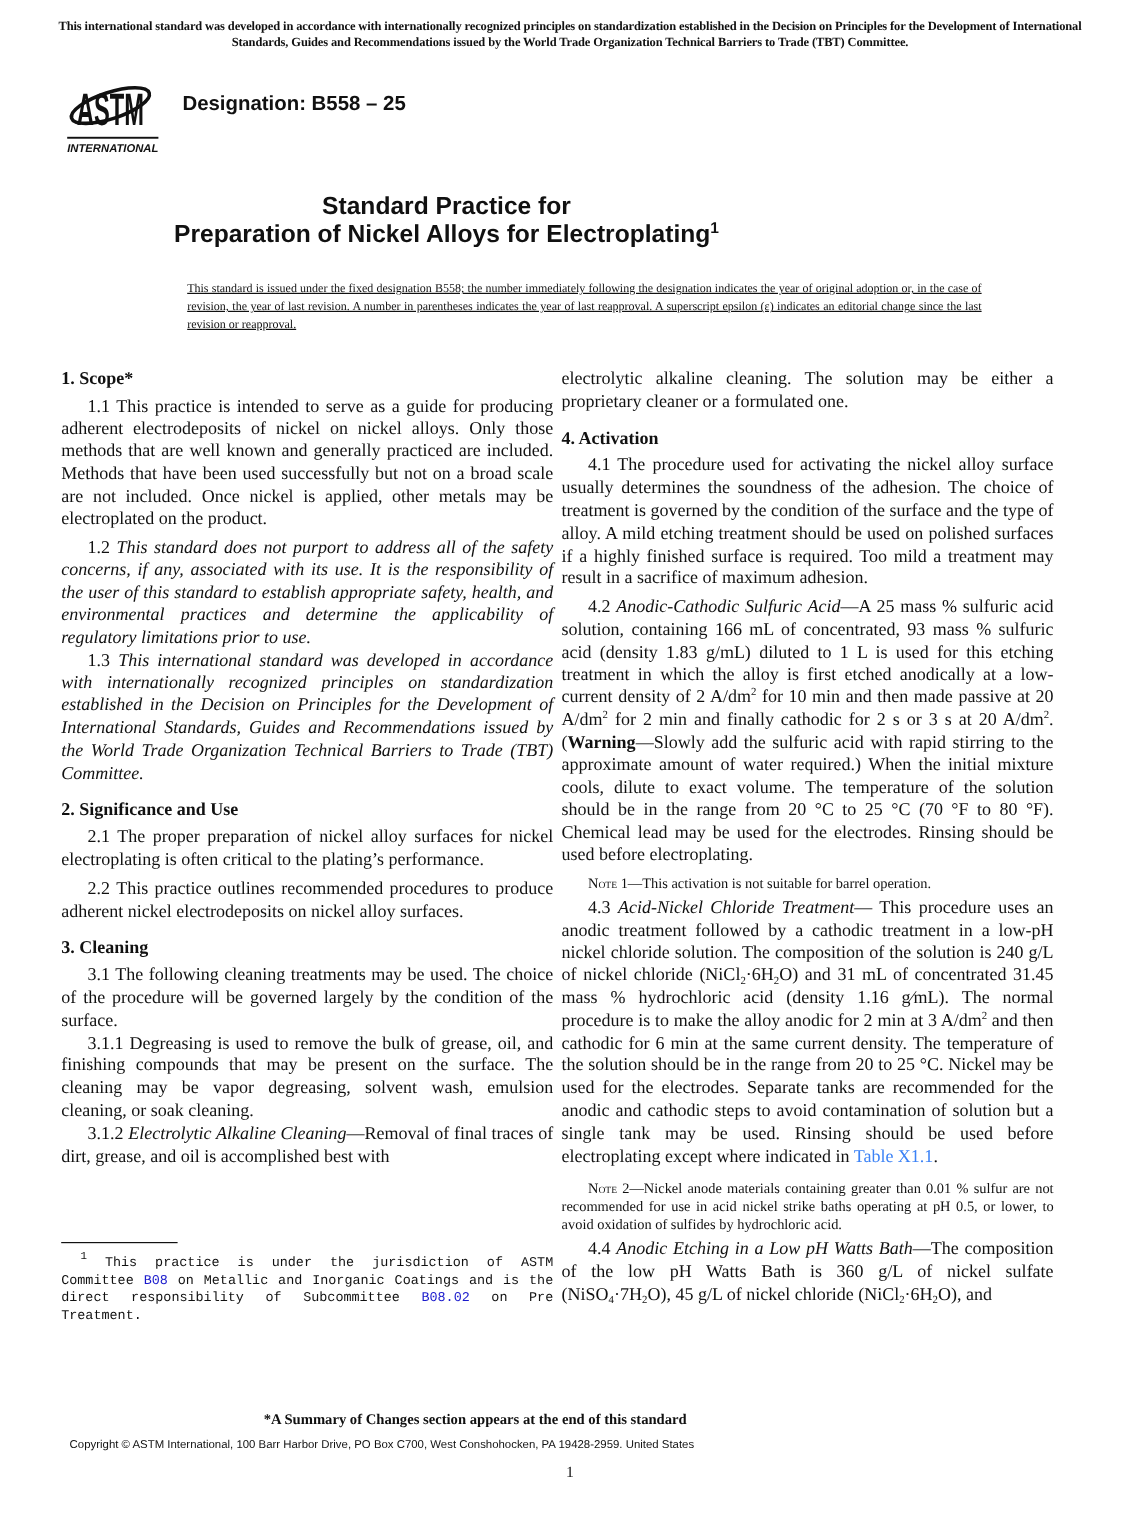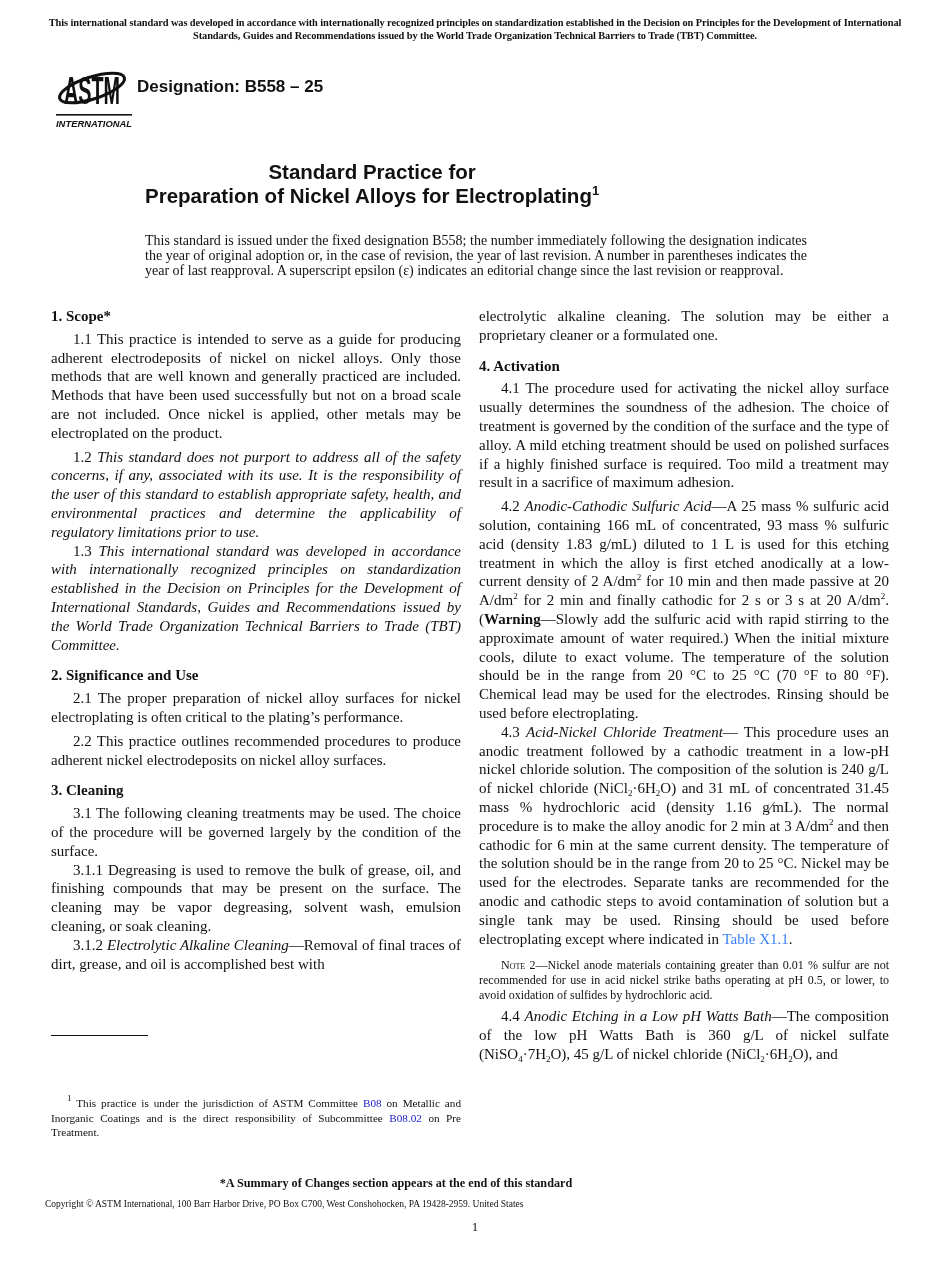--- a/index.html
+++ b/index.html
@@ -1,39 +1,39 @@
 <!DOCTYPE html>
 <html><head>
   <meta charset="utf-8">
   <style>
     html, body { margin: 0; padding: 0; background: #ffffff; }
     body { width: 950px; height: 1272px; position: relative; overflow: hidden; color: #111; font-family: "Liberation Serif", serif; }
     .abs { position: absolute; }
     .top-notice { left: 40px; top: 16px; width: 870px; text-align: center; font-size: 10.4px; font-weight: bold; line-height: 13px; font-family: "Liberation Serif", serif; letter-spacing: -0.1px; }
     .logo { left: 54px; top: 56px; width: 80px; height: 74px; }
-    .designation { left: 137px; top: 77px; font-family: "Liberation Sans", sans-serif; font-weight: bold; font-size: 17px; }
+    .designation { left: 152px; top: 77px; font-family: "Liberation Sans", sans-serif; font-weight: bold; font-size: 17px; }
     .title { left: 145px; top: 160px; font-family: "Liberation Sans", sans-serif; font-weight: bold; font-size: 20.5px; line-height: 24px; text-align: center; }
     .title sup { font-size: 13px; vertical-align: 8px; line-height: 0; }
-    .issued { left: 145px; top: 233px; width: 662px; font-size: 14px; line-height: 15px; text-align: justify; }
+    .issued { left: 156px; top: 233px; width: 662px; font-size: 10px; line-height: 15px; text-align: justify; text-decoration: underline; }
     .col { width: 410px; font-size: 15px; line-height: 18.8px; text-align: justify; }
     .col-left { left: 51px; top: 307px; }
-    .col-right { left: 479px; top: 307px; }
+    .col-right { left: 468px; top: 307px; }
     .col p { margin: 0; text-indent: 22px; }
     .col h2 { margin: 0 0 4px 0; font-size: 15px; font-weight: bold; text-indent: 0; }
     .sp { margin-top: 5px !important; }
     .gap { margin-top: 12px !important; }
     .note { font-size: 12px !important; line-height: 15px !important; margin-top: 6px !important; margin-bottom: 4px !important; }
     .sc { font-variant: small-caps; }
     .link-blue { color: #1a1acc; }
     .link-red { color: #3b82f6; }
     .footnote-rule { left: 51px; top: 1035px; width: 97px; height: 1px; background: #111; }
-    .footnotes { left: 51px; top: 1096px; width: 410px; font-size: 11.2px; line-height: 14.6px; text-align: justify; }
+    .footnotes { left: 51px; top: 1046px; width: 410px; font-size: 11.2px; line-height: 14.6px; text-align: justify; font-family: Liberation Mono, monospace; }
     .footnotes p { margin: 0 0 3px 0; text-indent: 16px; }
     .summary { left: 0; top: 1176px; width: 792px; text-align: center; font-weight: bold; font-size: 12.2px; }
-    .copyright { left: 45px; top: 1199px; font-family: Liberation Serif, serif; font-size: 9.5px; }
+    .copyright { left: 58px; top: 1199px; font-family: Liberation Sans, sans-serif; font-size: 9.5px; }
     .pagenum { left: 0; top: 1219px; width: 950px; text-align: center; font-size: 13px; }
     sub { font-size: 9px; vertical-align: -3px; line-height: 0; }
     sup { font-size: 9px; vertical-align: 6px; line-height: 0; }
   </style>
 </head>
 <body>
 
 <div class="abs top-notice">This international standard was developed in accordance with internationally recognized principles on standardization established in the Decision on Principles for the Development of International Standards, Guides and Recommendations issued by the World Trade Organization Technical Barriers to Trade (TBT) Committee.</div>
 
 <div class="abs logo">
@@ -75,20 +75,21 @@
   <p><sup>1</sup><span> This practice is under the jurisdiction of ASTM Committee </span><span class="link-blue">B08</span><span> on Metallic and Inorganic Coatings and is the direct responsibility of Subcommittee </span><span class="link-blue">B08.02</span><span> on Pre Treatment.</span></p>
 </div>
 
 <div class="abs col col-right">
   <p style="text-indent:0">electrolytic alkaline cleaning. The solution may be either a proprietary cleaner or a formulated one.</p>
 
   <h2 class="gap">4. Activation</h2>
   <p>4.1 The procedure used for activating the nickel alloy surface usually determines the soundness of the adhesion. The choice of treatment is governed by the condition of the surface and the type of alloy. A mild etching treatment should be used on polished surfaces if a highly finished surface is required. Too mild a treatment may result in a sacrifice of maximum adhesion.</p>
   <p class="sp"><span>4.2 </span><i>Anodic-Cathodic Sulfuric Acid</i><span>—A 25 mass % sulfuric acid solution, containing 166 mL of concentrated, 93 mass % sulfuric acid (density 1.83 g/mL) diluted to 1 L is used for this etching treatment in which the alloy is first etched anodically at a low-current density of 2 A/dm</span><sup>2</sup><span> for 10 min and then made passive at 20 A/dm</span><sup>2</sup><span> for 2 min and finally cathodic for 2 s or 3 s at 20 A/dm</span><sup>2</sup><span>. (</span><b>Warning</b><span>—Slowly add the sulfuric acid with rapid stirring to the approximate amount of water required.) When the initial mixture cools, dilute to exact volume. The temperature of the solution should be in the range from 20 °C to 25 °C (70 °F to 80 °F). Chemical lead may be used for the electrodes. Rinsing should be used before electroplating.</span></p>
 
+  <p class="note"><span class="sc">Note</span><span> 1—This activation is not suitable for barrel operation.</span></p>
 
   <p><span>4.3 </span><i>Acid-Nickel Chloride Treatment</i><span>— This procedure uses an anodic treatment followed by a cathodic treatment in a low-pH nickel chloride solution. The composition of the solution is 240 g/L of nickel chloride (NiCl</span><sub>2</sub><span>·6H</span><sub>2</sub><span>O) and 31 mL of concentrated 31.45 mass % hydrochloric acid (density 1.16 g⁄mL). The normal procedure is to make the alloy anodic for 2 min at 3 A/dm</span><sup>2</sup><span> and then cathodic for 6 min at the same current density. The temperature of the solution should be in the range from 20 to 25 °C. Nickel may be used for the electrodes. Separate tanks are recommended for the anodic and cathodic steps to avoid contamination of solution but a single tank may be used. Rinsing should be used before electroplating except where indicated in </span><span class="link-red">Table X1.1</span><span>.</span></p>
 
   <p class="note" style="margin-top:10px !important"><span class="sc">Note</span><span> 2—Nickel anode materials containing greater than 0.01 % sulfur are not recommended for use in acid nickel strike baths operating at pH 0.5, or lower, to avoid oxidation of sulfides by hydrochloric acid.</span></p>
 
   <p><span>4.4 </span><i>Anodic Etching in a Low pH Watts Bath</i><span>—The composition of the low pH Watts Bath is 360 g/L of nickel sulfate (NiSO</span><sub>4</sub><span>·7H</span><sub>2</sub><span>O), 45 g/L of nickel chloride (NiCl</span><sub>2</sub><span>·6H</span><sub>2</sub><span>O), and</span></p>
 </div>
 
 <div class="abs summary">*A Summary of Changes section appears at the end of this standard</div>
 <div class="abs copyright">Copyright © ASTM International, 100 Barr Harbor Drive, PO Box C700, West Conshohocken, PA 19428-2959. United States</div>

